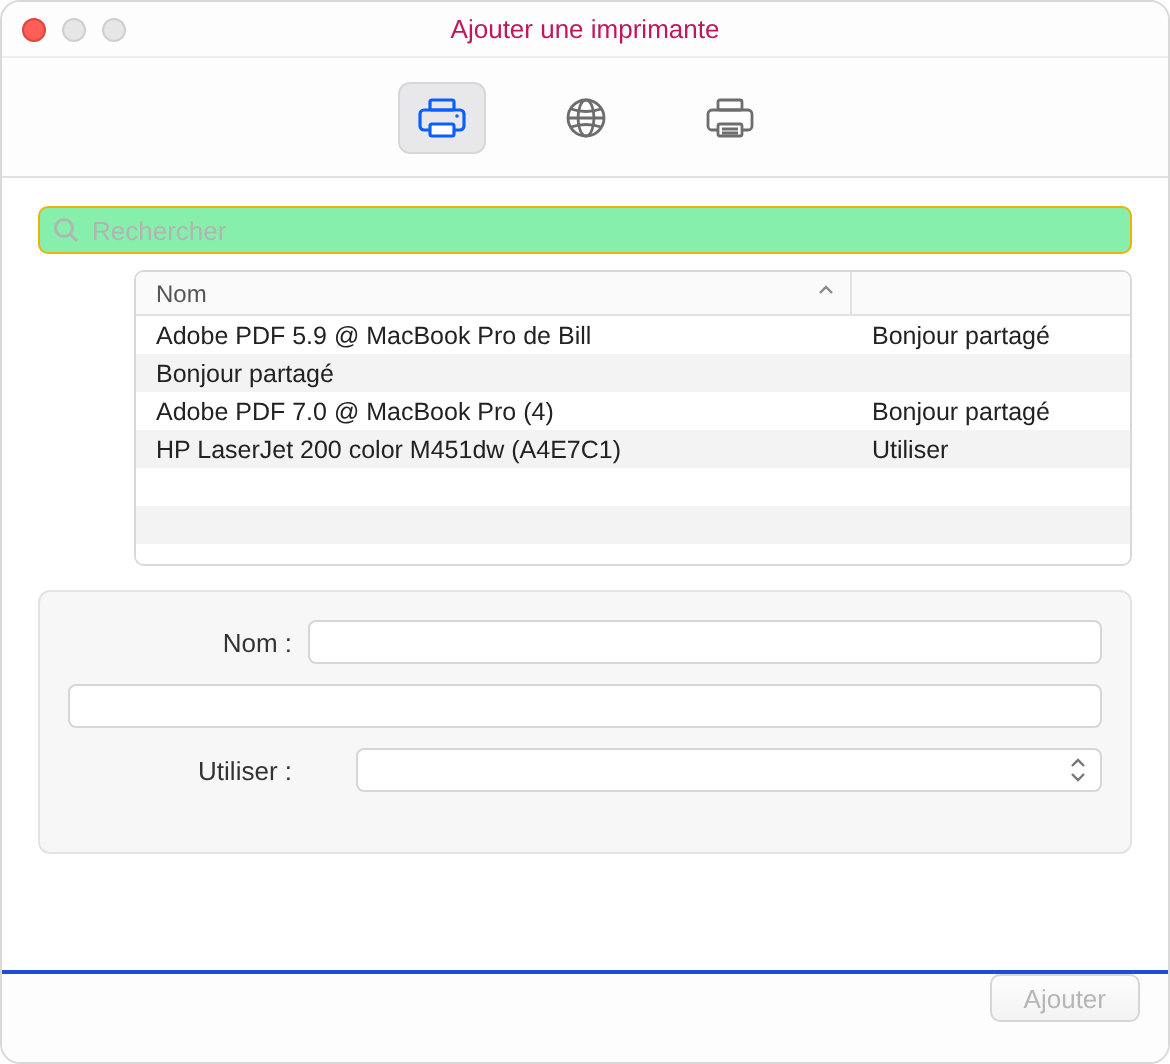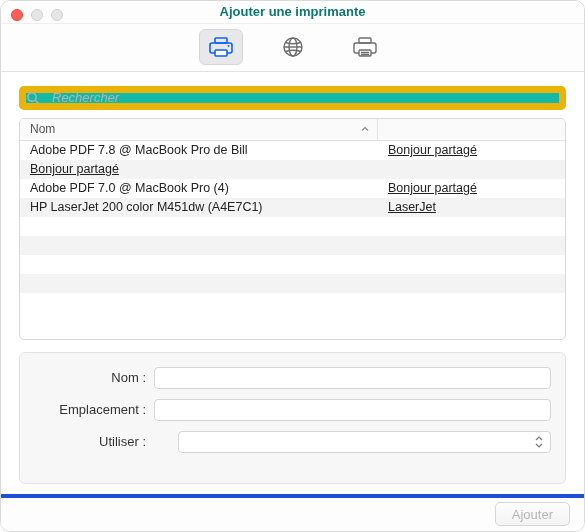--- a/index.html
+++ b/index.html
@@ -3,47 +3,47 @@
 <meta charset="utf-8">
 <style>
   * { box-sizing: border-box; margin: 0; padding: 0; }
   html, body { width: 585px; height: 532px; font-family: -apple-system, "Helvetica Neue", Arial, sans-serif; font-size: 13px; color: #222; background: #fff; }
   .window { width: 585px; height: 532px; border: 1px solid #d9d9d9; border-radius: 10px; background: #ffffff; overflow: hidden; display: flex; flex-direction: column; }
   .titlebar { height: 28px; display: flex; align-items: center; position: relative; border-bottom: 1px solid #eee; background: #fdfdfd; }
   .traffic { position: absolute; left: 10px; top: 8px; display: flex; gap: 8px; }
   .dot { width: 12px; height: 12px; border-radius: 50%; }
   .dot.red { background: #ff5f57; border: 0.5px solid #e0443e; }
   .dot.grey { background: #e6e6e6; border: 0.5px solid #cfcfcf; }
-  .title { flex: 1; text-align: center; font-weight: 700; font-size: 13px; color: #0f766e; }
+  .title { flex: 1; text-align: center; font-weight: 400; font-size: 13px; color: #be185d; }
   .toolbar { height: 60px; display: flex; justify-content: center; align-items: center; gap: 28px; border-bottom: 1px solid #e1e1e1; background: #fdfdfd; }
   .tool { width: 44px; height: 36px; border-radius: 6px; display: flex; align-items: center; justify-content: center; }
   .tool.selected { background: #e8e8ea; border: 1px solid #d7d7da; }
   .content { flex: 1; padding: 14px 18px 10px 18px; display: flex; flex-direction: column; background: #fff; }
   .search { position: relative; margin-bottom: 8px; }
-  .search input { width: 100%; height: 24px; border: 7px solid #eab308; border-radius: 5px; padding: 0 8px 0 26px; font-size: 13px; color: #333; background: #14b8a6; font-style: italic; }
+  .search input { width: 100%; height: 24px; border: 1px solid #eab308; border-radius: 5px; padding: 0 8px 0 26px; font-size: 13px; color: #333; background: #86efac; }
   .search input::placeholder { color: #b3b3b3; }
   .search .sicon { position: absolute; left: 7px; top: 5px; pointer-events: none; }
-  .list { border: 1px solid #d8d8d8; border-radius: 5px; overflow: hidden; background: #fff; height: 222px; }
+  .list { border: 1px solid #d8d8d8; border-radius: 5px; overflow: hidden; background: #fff; height: 148px; margin-left: 48px; }
   .list-head { display: flex; height: 22px; align-items: center; background: #fafafa; border-bottom: 1px solid #e2e2e2; font-size: 12px; color: #555; }
   .col-name { flex: 0 0 358px; padding-left: 10px; display: flex; align-items: center; justify-content: space-between; border-right: 1px solid #e2e2e2; height: 100%; }
   .col-type { flex: 1; padding-left: 10px; }
   .sort-ind { margin-right: 8px; color: #888; font-size: 10px; }
   .row { display: flex; height: 19px; align-items: center; font-size: 12.5px; }
   .row:nth-child(odd) { background: #ffffff; }
   .row:nth-child(even) { background: #f3f3f3; }
   .row .c1 { flex: 0 0 358px; padding-left: 10px; white-space: nowrap; overflow: hidden; text-overflow: ellipsis; }
-  .row .c2 { flex: 1; padding-left: 10px; white-space: nowrap; overflow: hidden; text-overflow: ellipsis; text-decoration: underline; }
+  .row .c2 { flex: 1; padding-left: 10px; white-space: nowrap; overflow: hidden; text-overflow: ellipsis; }
   .form-panel { margin-top: 12px; border: 1px solid #e3e3e3; border-radius: 6px; background: #f7f7f7; padding: 14px 14px 14px 14px; }
   .form-row { display: flex; align-items: center; margin-bottom: 10px; }
   .form-row:last-child { margin-bottom: 16px; gap: 24px; }
   .form-label { flex: 0 0 120px; text-align: right; padding-right: 8px; font-size: 13px; color: #333; }
   .form-input { flex: 1; height: 22px; border: 1px solid #d6d6d6; border-radius: 4px; background: #fff; padding: 0 6px; font-size: 13px; }
   .form-select { flex: 1; height: 22px; border: 1px solid #d6d6d6; border-radius: 4px; background: #fff; position: relative; display: flex; align-items: center; padding: 0 22px 0 6px; font-size: 13px; }
   .select-chevs { position: absolute; right: 3px; top: 2px; width: 16px; height: 16px; display:flex; flex-direction:column; align-items:center; justify-content:center; gap:0; color:#666; }
-  .footer { height: 46px; border-top: 4px solid #1d4ed8; display: flex; justify-content: flex-end; align-items: center; padding: 0 14px; background: #fdfdfd; }
+  .footer { height: 46px; border-top: 2px solid #1d4ed8; display: flex; justify-content: flex-end; align-items: flex-start; padding: 0 14px; background: #fdfdfd; }
   .add-btn { height: 24px; padding: 0 16px; border: 1px solid #d6d6d6; border-radius: 5px; background: linear-gradient(#fdfdfd,#f3f3f3); color: #b6b6b6; font-size: 13px; cursor: default; }
 </style>
 </head>
 <body>
 
 <div class="window">
   <div class="titlebar">
     <div class="traffic">
       <div class="dot red"></div>
       <div class="dot grey"></div>
@@ -98,33 +98,33 @@
           <span>Nom</span>
           <span class="sort-ind">
             <svg width="8" height="8" viewBox="0 0 8 8">
                 <path d="M1 5.5 L4 2.5 L7 5.5" fill="none" stroke="#888" stroke-width="1.2"></path>
               </svg>
           </span>
         </div>
       </div>
       <div>
         <div class="row">
-          <div class="c1">Adobe PDF 7.8 @ MacBook Pro de Bill</div>
+          <div class="c1">Adobe PDF 5.9 @ MacBook Pro de Bill</div>
           <div class="c2">Bonjour partagé</div>
         </div>
         <div class="row">
           <div class="c2">Bonjour partagé</div>
         </div>
         <div class="row">
           <div class="c1">Adobe PDF 7.0 @ MacBook Pro (4)</div>
           <div class="c2">Bonjour partagé</div>
         </div>
         <div class="row">
           <div class="c1">HP LaserJet 200 color M451dw (A4E7C1)</div>
-          <div class="c2">LaserJet</div>
+          <div class="c2">Utiliser</div>
         </div>
         <div class="row">
             <div class="c1"></div>
             <div class="c2"></div>
           </div>
         <div class="row">
             <div class="c1"></div>
             <div class="c2"></div>
           </div>
         <div class="row">
@@ -137,21 +137,20 @@
           </div>
       </div>
     </div>
 
     <div class="form-panel">
       <div class="form-row">
         <div class="form-label">Nom :</div>
         <input class="form-input" type="text" value="" style="">
       </div>
       <div class="form-row">
-        <div class="form-label">Emplacement :</div>
         <input class="form-input" type="text" value="" style="">
       </div>
       <div class="form-row">
         <div class="form-label">Utiliser :</div>
         <div class="form-select">
           <span></span>
           <span class="select-chevs">
             <svg width="10" height="14" viewBox="0 0 10 14">
                 <path d="M2 5 L5 2 L8 5" fill="none" stroke="#777" stroke-width="1.2"></path>
                 <path d="M2 9 L5 12 L8 9" fill="none" stroke="#777" stroke-width="1.2"></path>

